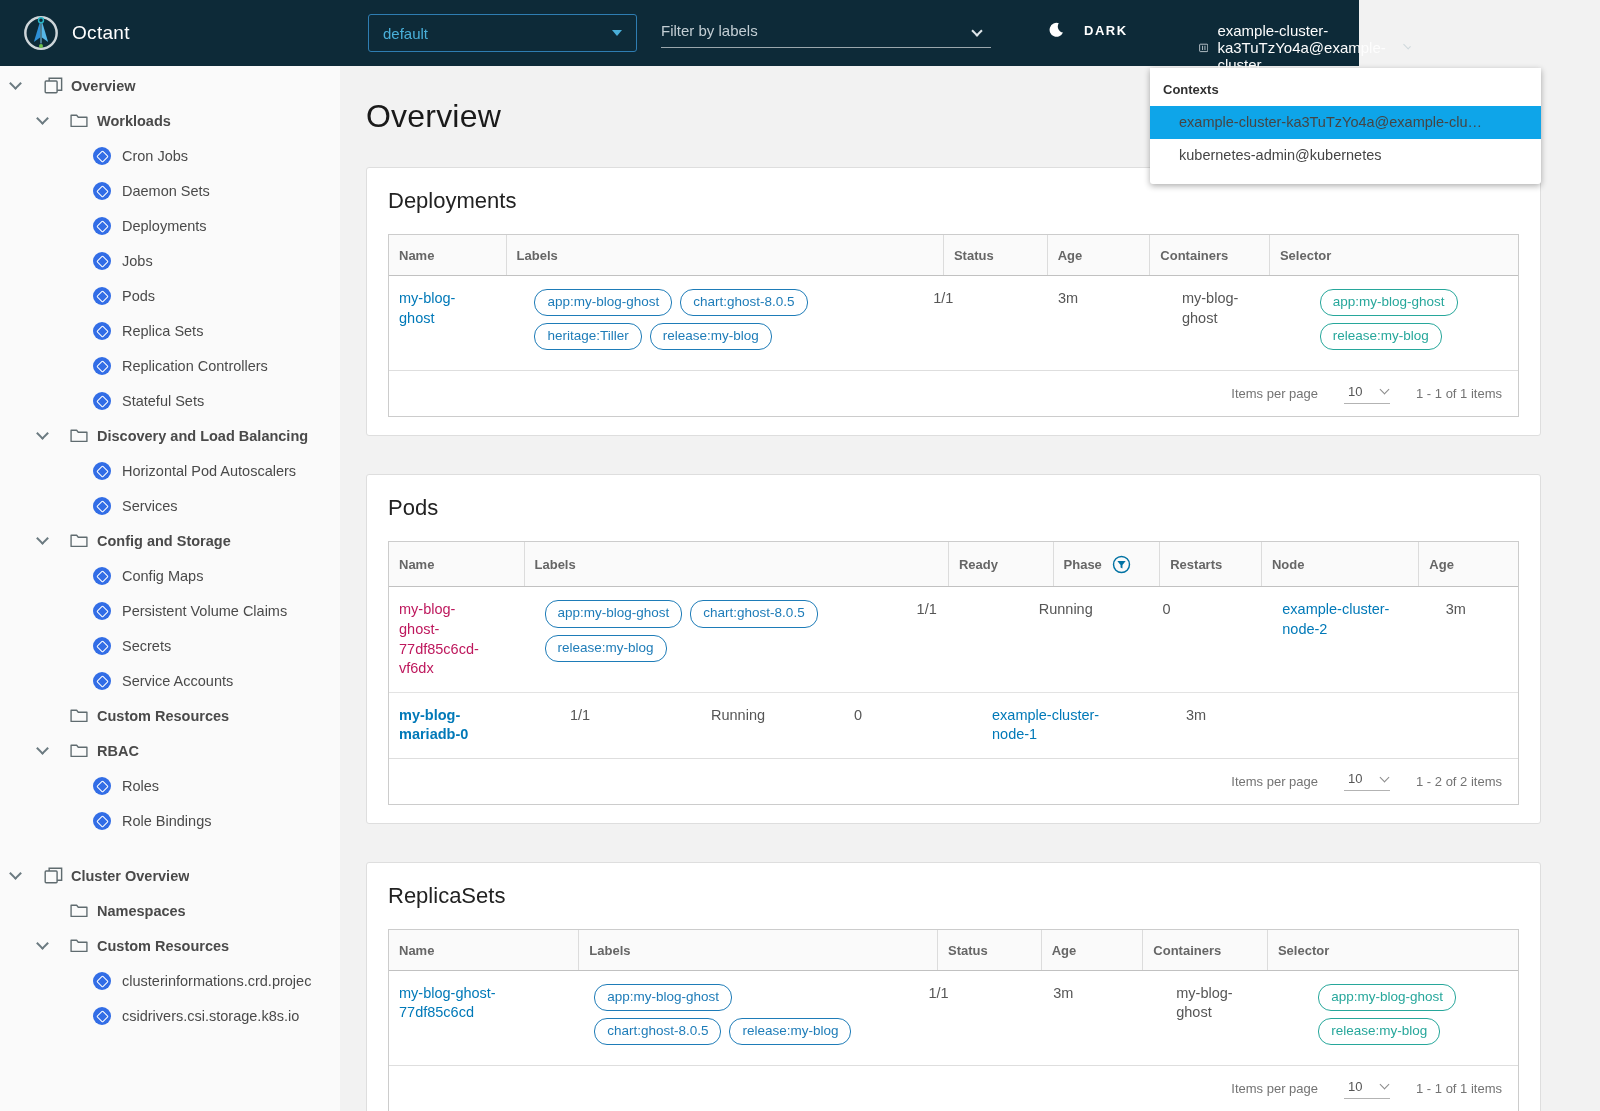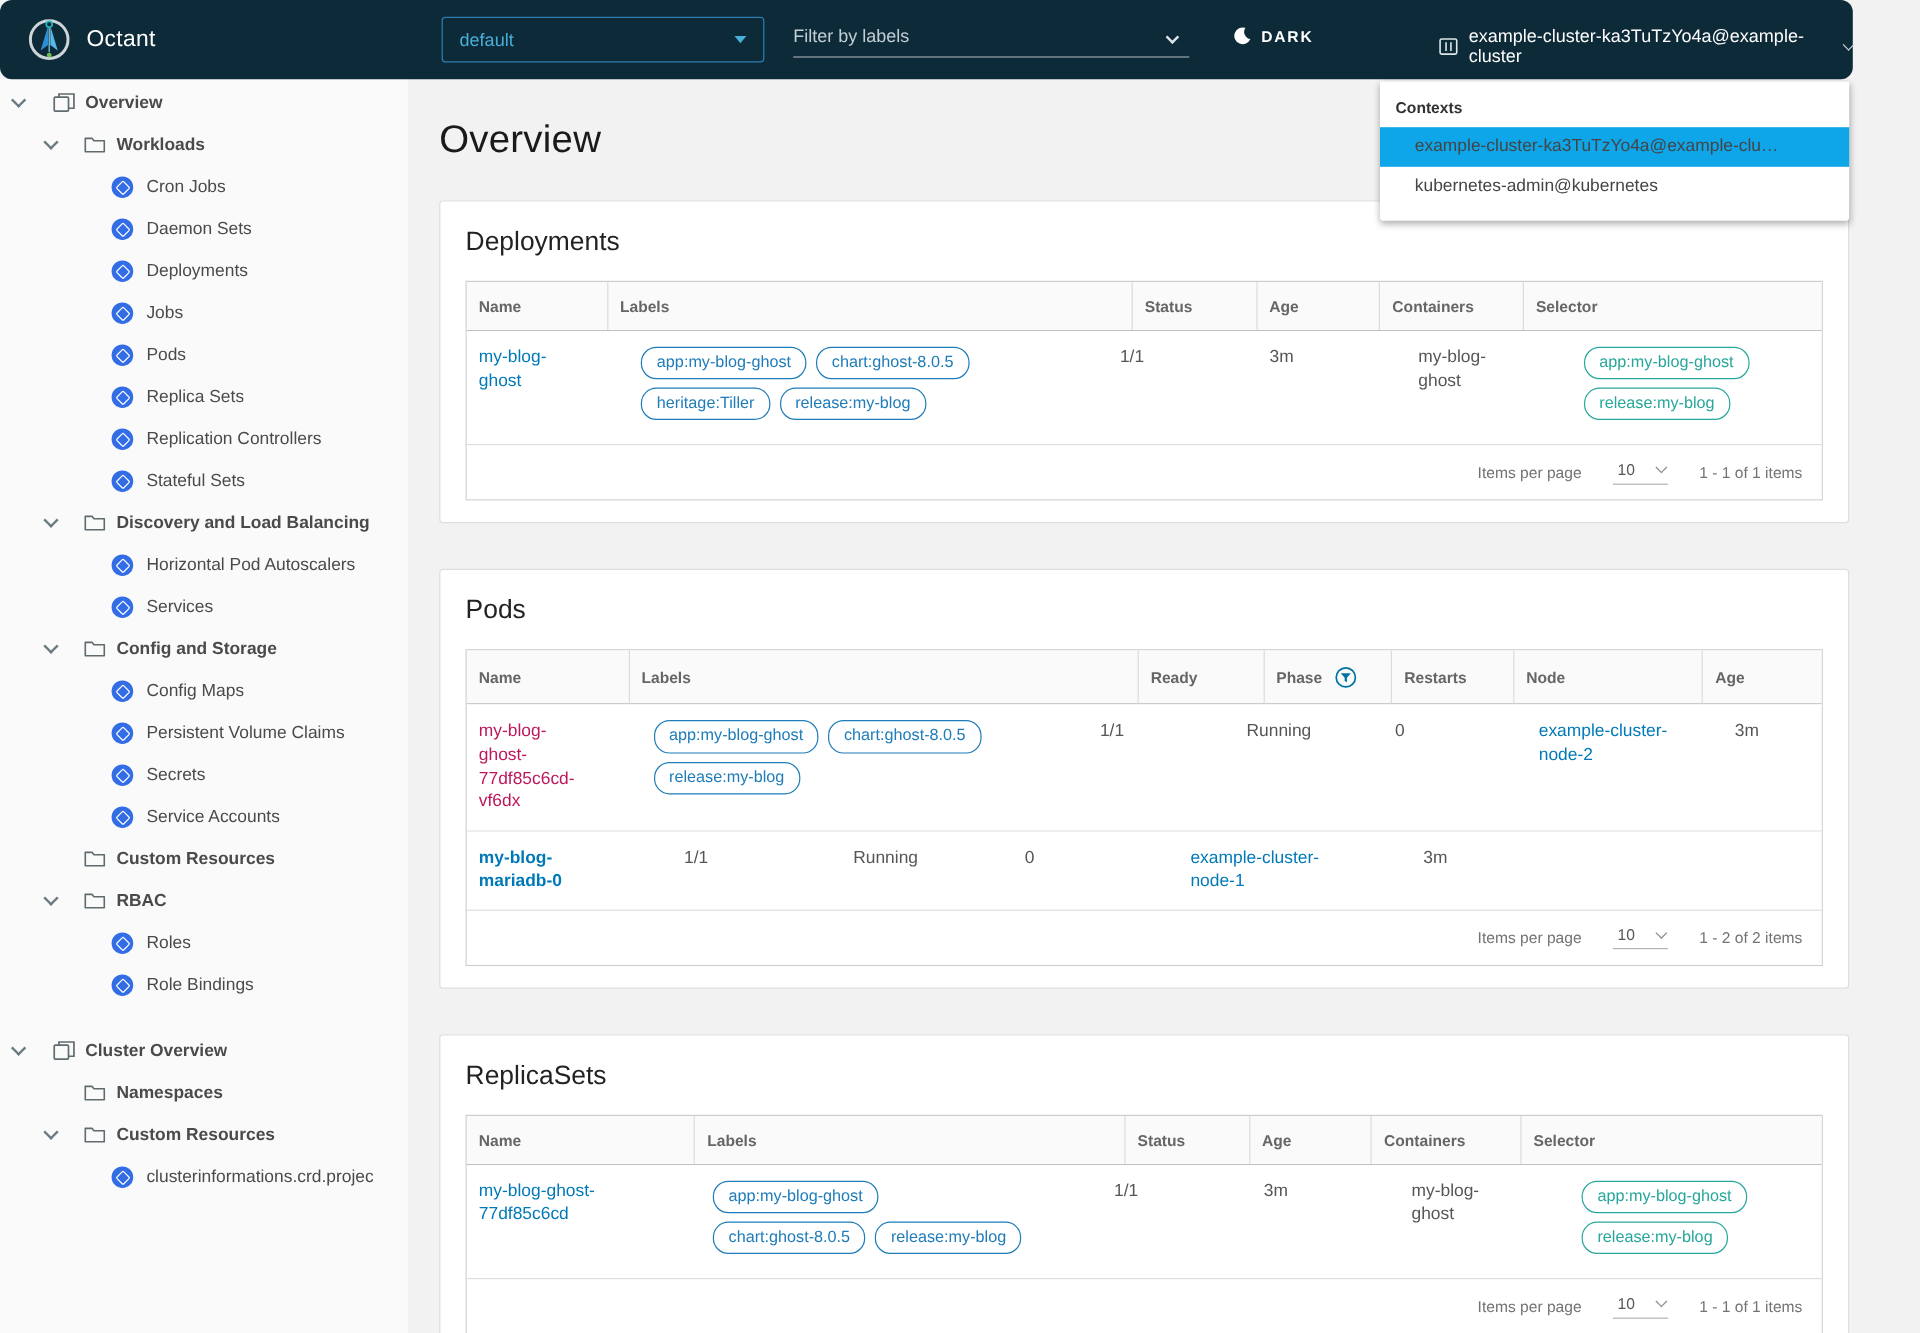--- a/index.html
+++ b/index.html
@@ -1,38 +1,38 @@
 <!DOCTYPE html>
 <html><head>
 <meta charset="utf-8">
 <style>
   * { box-sizing: border-box; margin: 0; padding: 0; }
   html,body { width:1600px; height:1111px; overflow:hidden; }
   body { font-family:"Liberation Sans", sans-serif; background:#f2f2f2; color:#565656; }
 
   
-  .app-header { position:absolute; top:0; left:0; width:1544px; height:66px;
-    background:#0d2a38; display:flex; align-items:center; z-index:30;border-radius:10px; }
+  .app-header { position:absolute; top:0; left:0; width:1359px; height:66px;
+    background:#0d2a38; display:flex; align-items:center; z-index:30; }
   .brand { display:flex; align-items:center; gap:12px; padding-left:22px; width:340px; }
   .brand-name { color:#fff; font-size:19px; letter-spacing:.3px; }
   .ns-select { position:absolute; left:368px; top:14px; width:269px; height:38px;
     border:1px solid #2e7db2; border-radius:3px; display:flex; align-items:center;
     justify-content:space-between; padding:0 14px; cursor:pointer; }
   .ns-select .ns-value { color:#49afd9; font-size:15px; }
   .caret-down { width:0; height:0; border-left:5px solid transparent; border-right:5px solid transparent;
     border-top:6px solid #49afd9; }
   .label-filter { position:absolute; left:661px; top:14px; width:330px; height:34px;
     border-bottom:1px solid #9aa6ac; display:flex; align-items:center; }
   .label-filter input { flex:1; background:transparent; border:none; outline:none;
     color:#e7edf0; font-size:15px; font-family:"Liberation Sans",sans-serif; }
   .label-filter input::placeholder { color:#c3ced4; opacity:1; }
   .chev { display:inline-block; width:8px; height:8px; border-left:2px solid #dfe6ea;
     border-bottom:2px solid #dfe6ea; transform:rotate(-45deg); }
-  .theme-toggle { position:absolute; left:1027px; top:22px; display:flex; align-items:center;
-    gap:8px; cursor:pointer; }
+  .theme-toggle { position:absolute; left:1048px; top:22px; display:flex; align-items:center;
+    gap:20px; cursor:pointer; }
   .theme-toggle .theme-label { color:#fff; font-size:13px; font-weight:bold; letter-spacing:1.5px; }
   .context-switcher { position:absolute; left:1155px; top:22px; display:flex; align-items:center;
     gap:9px; cursor:pointer;padding-left:44px; }
   .context-switcher .ctx-label { color:#fdfdfd; font-size:15px; }
   .ctx-chev { width:7px; height:7px; border-left:1.6px solid #cfd8dc; border-bottom:1.6px solid #cfd8dc;
     transform:rotate(-45deg); margin-top:-4px; }
 
   
   .contexts-menu { position:absolute; top:68px; left:1150px; width:391px; background:#fff;
     box-shadow:0 2px 6px rgba(0,0,0,.32); border-radius:0 0 3px 3px; padding:14px 0 12px 0; z-index:40; }
@@ -336,20 +336,26 @@
           </svg>
         </span>
         <span class="nav-label">Custom Resources</span>
       </div>
       <div class="nav-item lvl2">
         <span class="ico-slot">
           <span class="k8s-ico"></span>
         </span>
         <span class="nav-label">clusterinformations.crd.projec</span>
       </div>
+      <div class="nav-item lvl2">
+        <span class="ico-slot">
+          <span class="k8s-ico"></span>
+        </span>
+        <span class="nav-label">csidrivers.csi.storage.k8s.io</span>
+      </div>
     </div>
 </nav>
 
 <main class="main">
   <h1 class="page-title">Overview</h1>
   <div id="sections">
       <section class="card">
         <h2 class="card-title">Deployments</h2>
         <div class="datagrid">
           <div class="dg-header">

